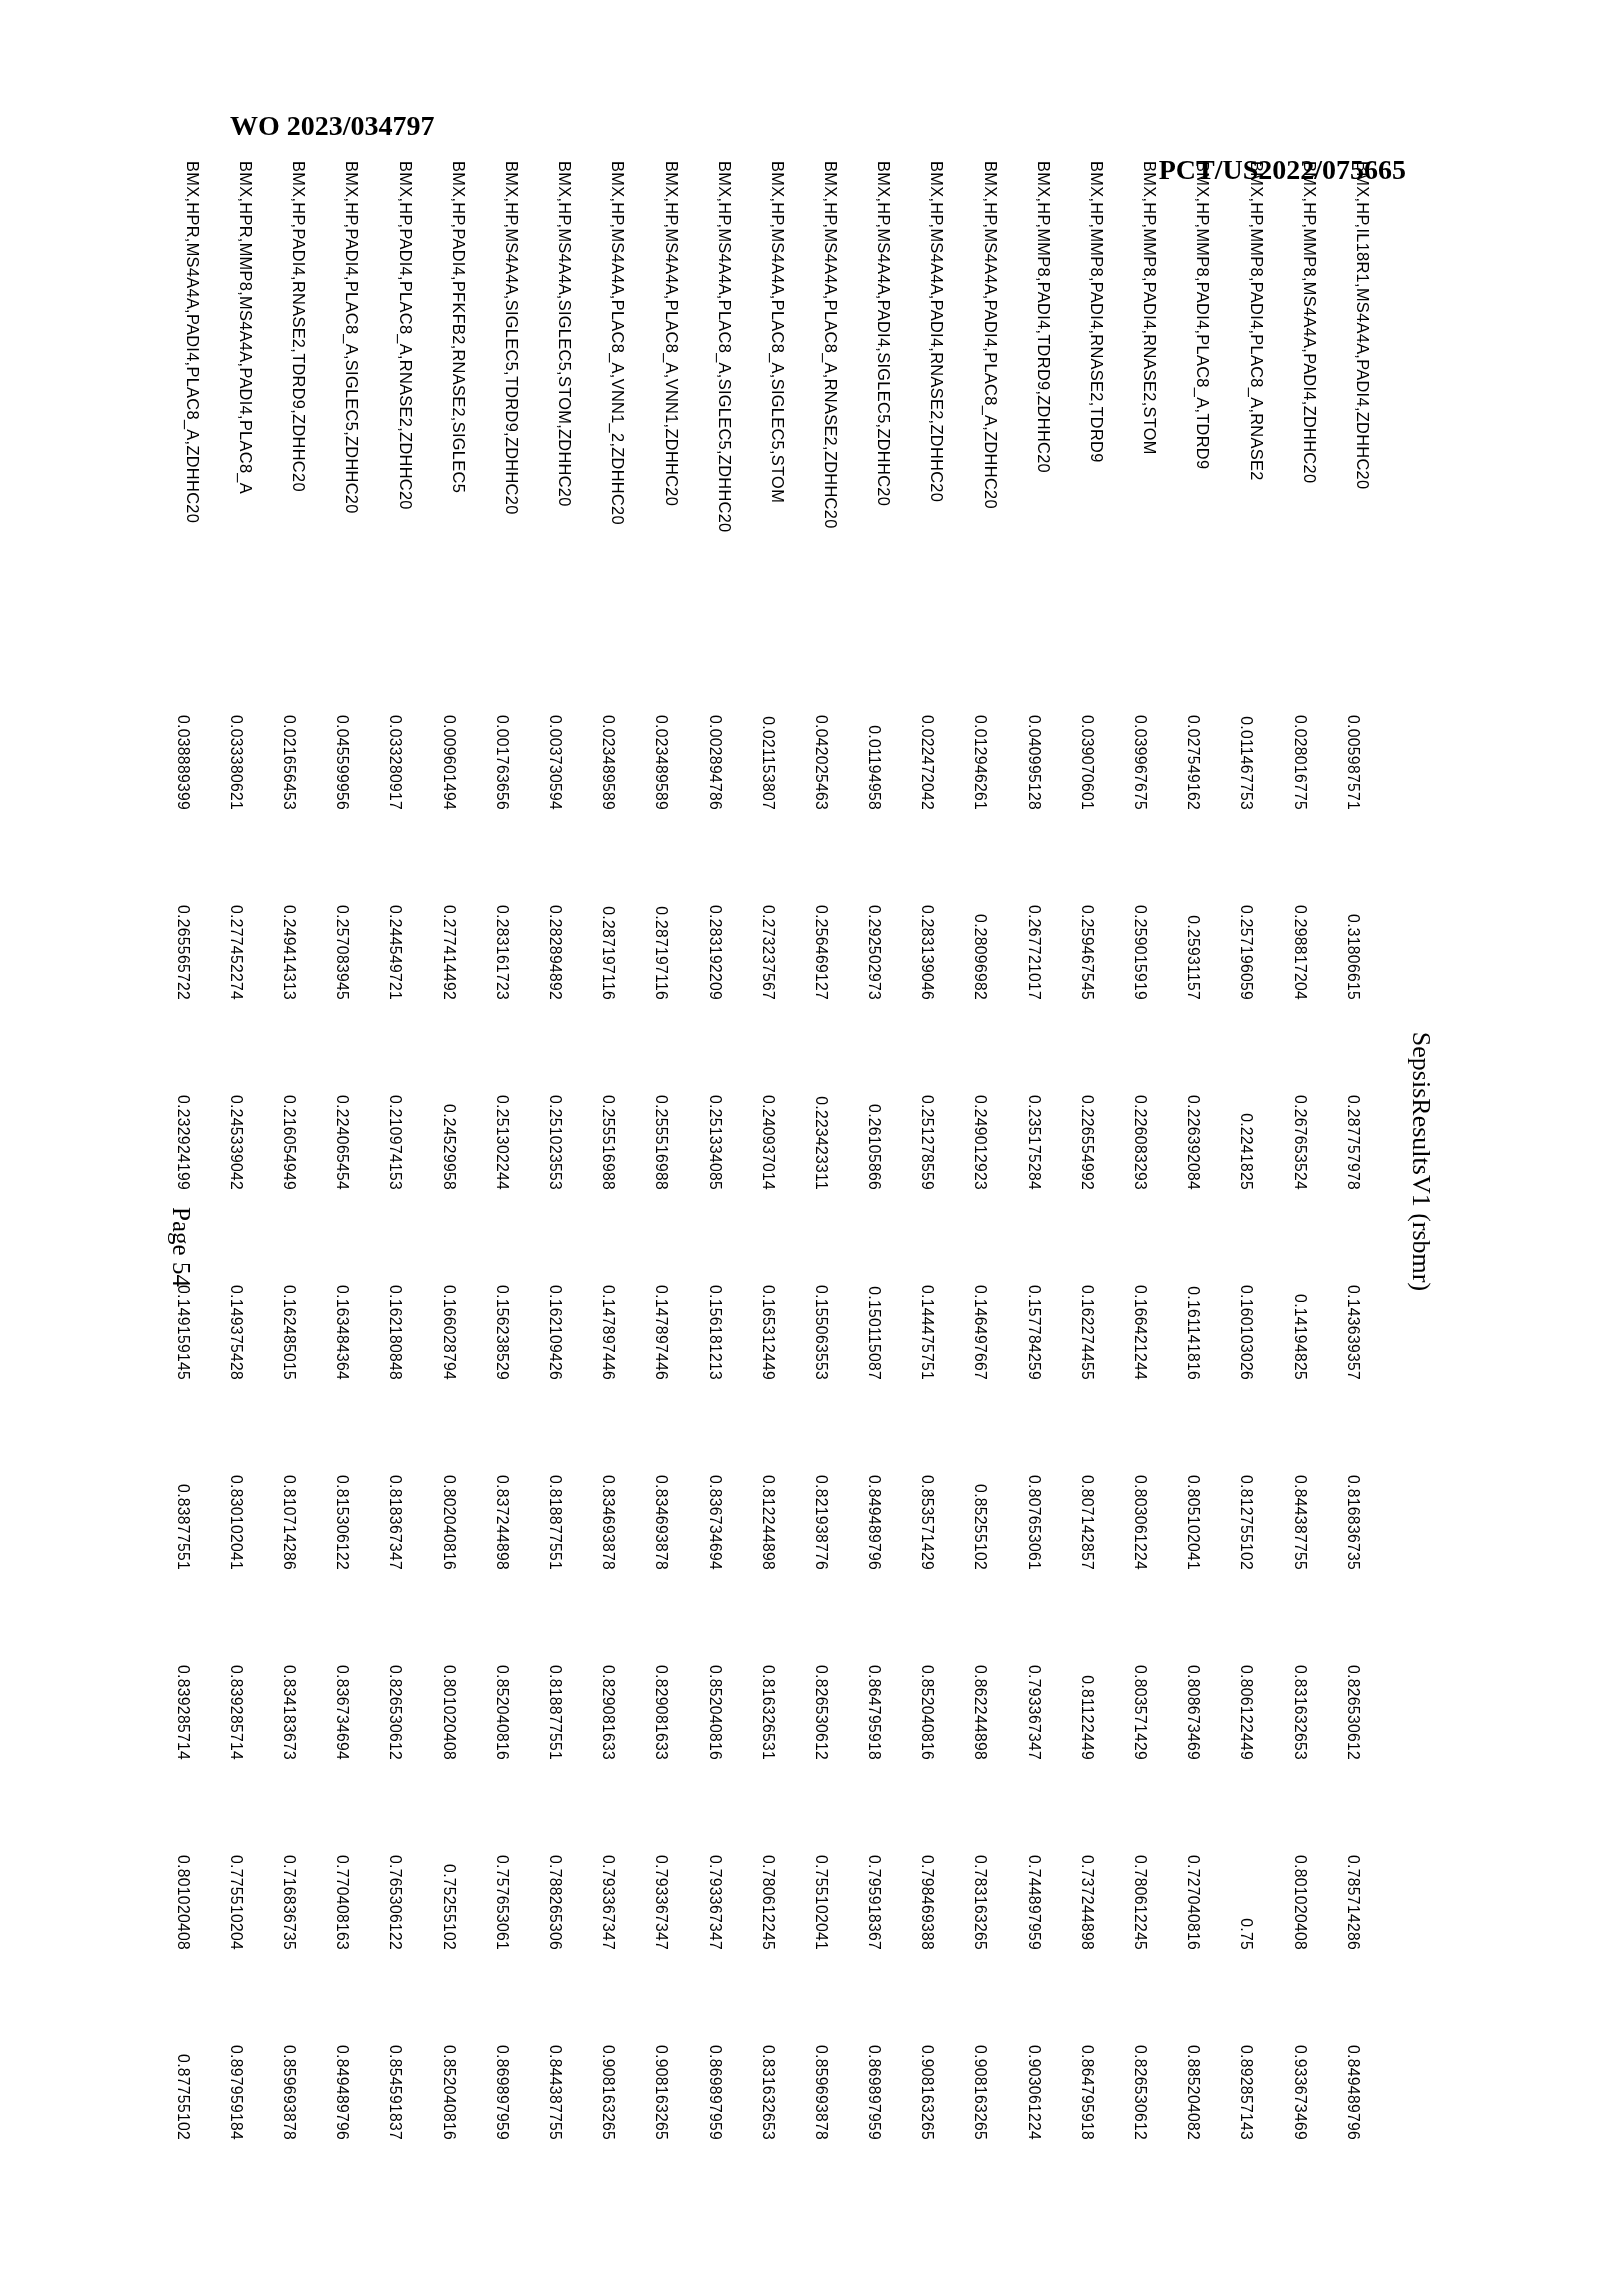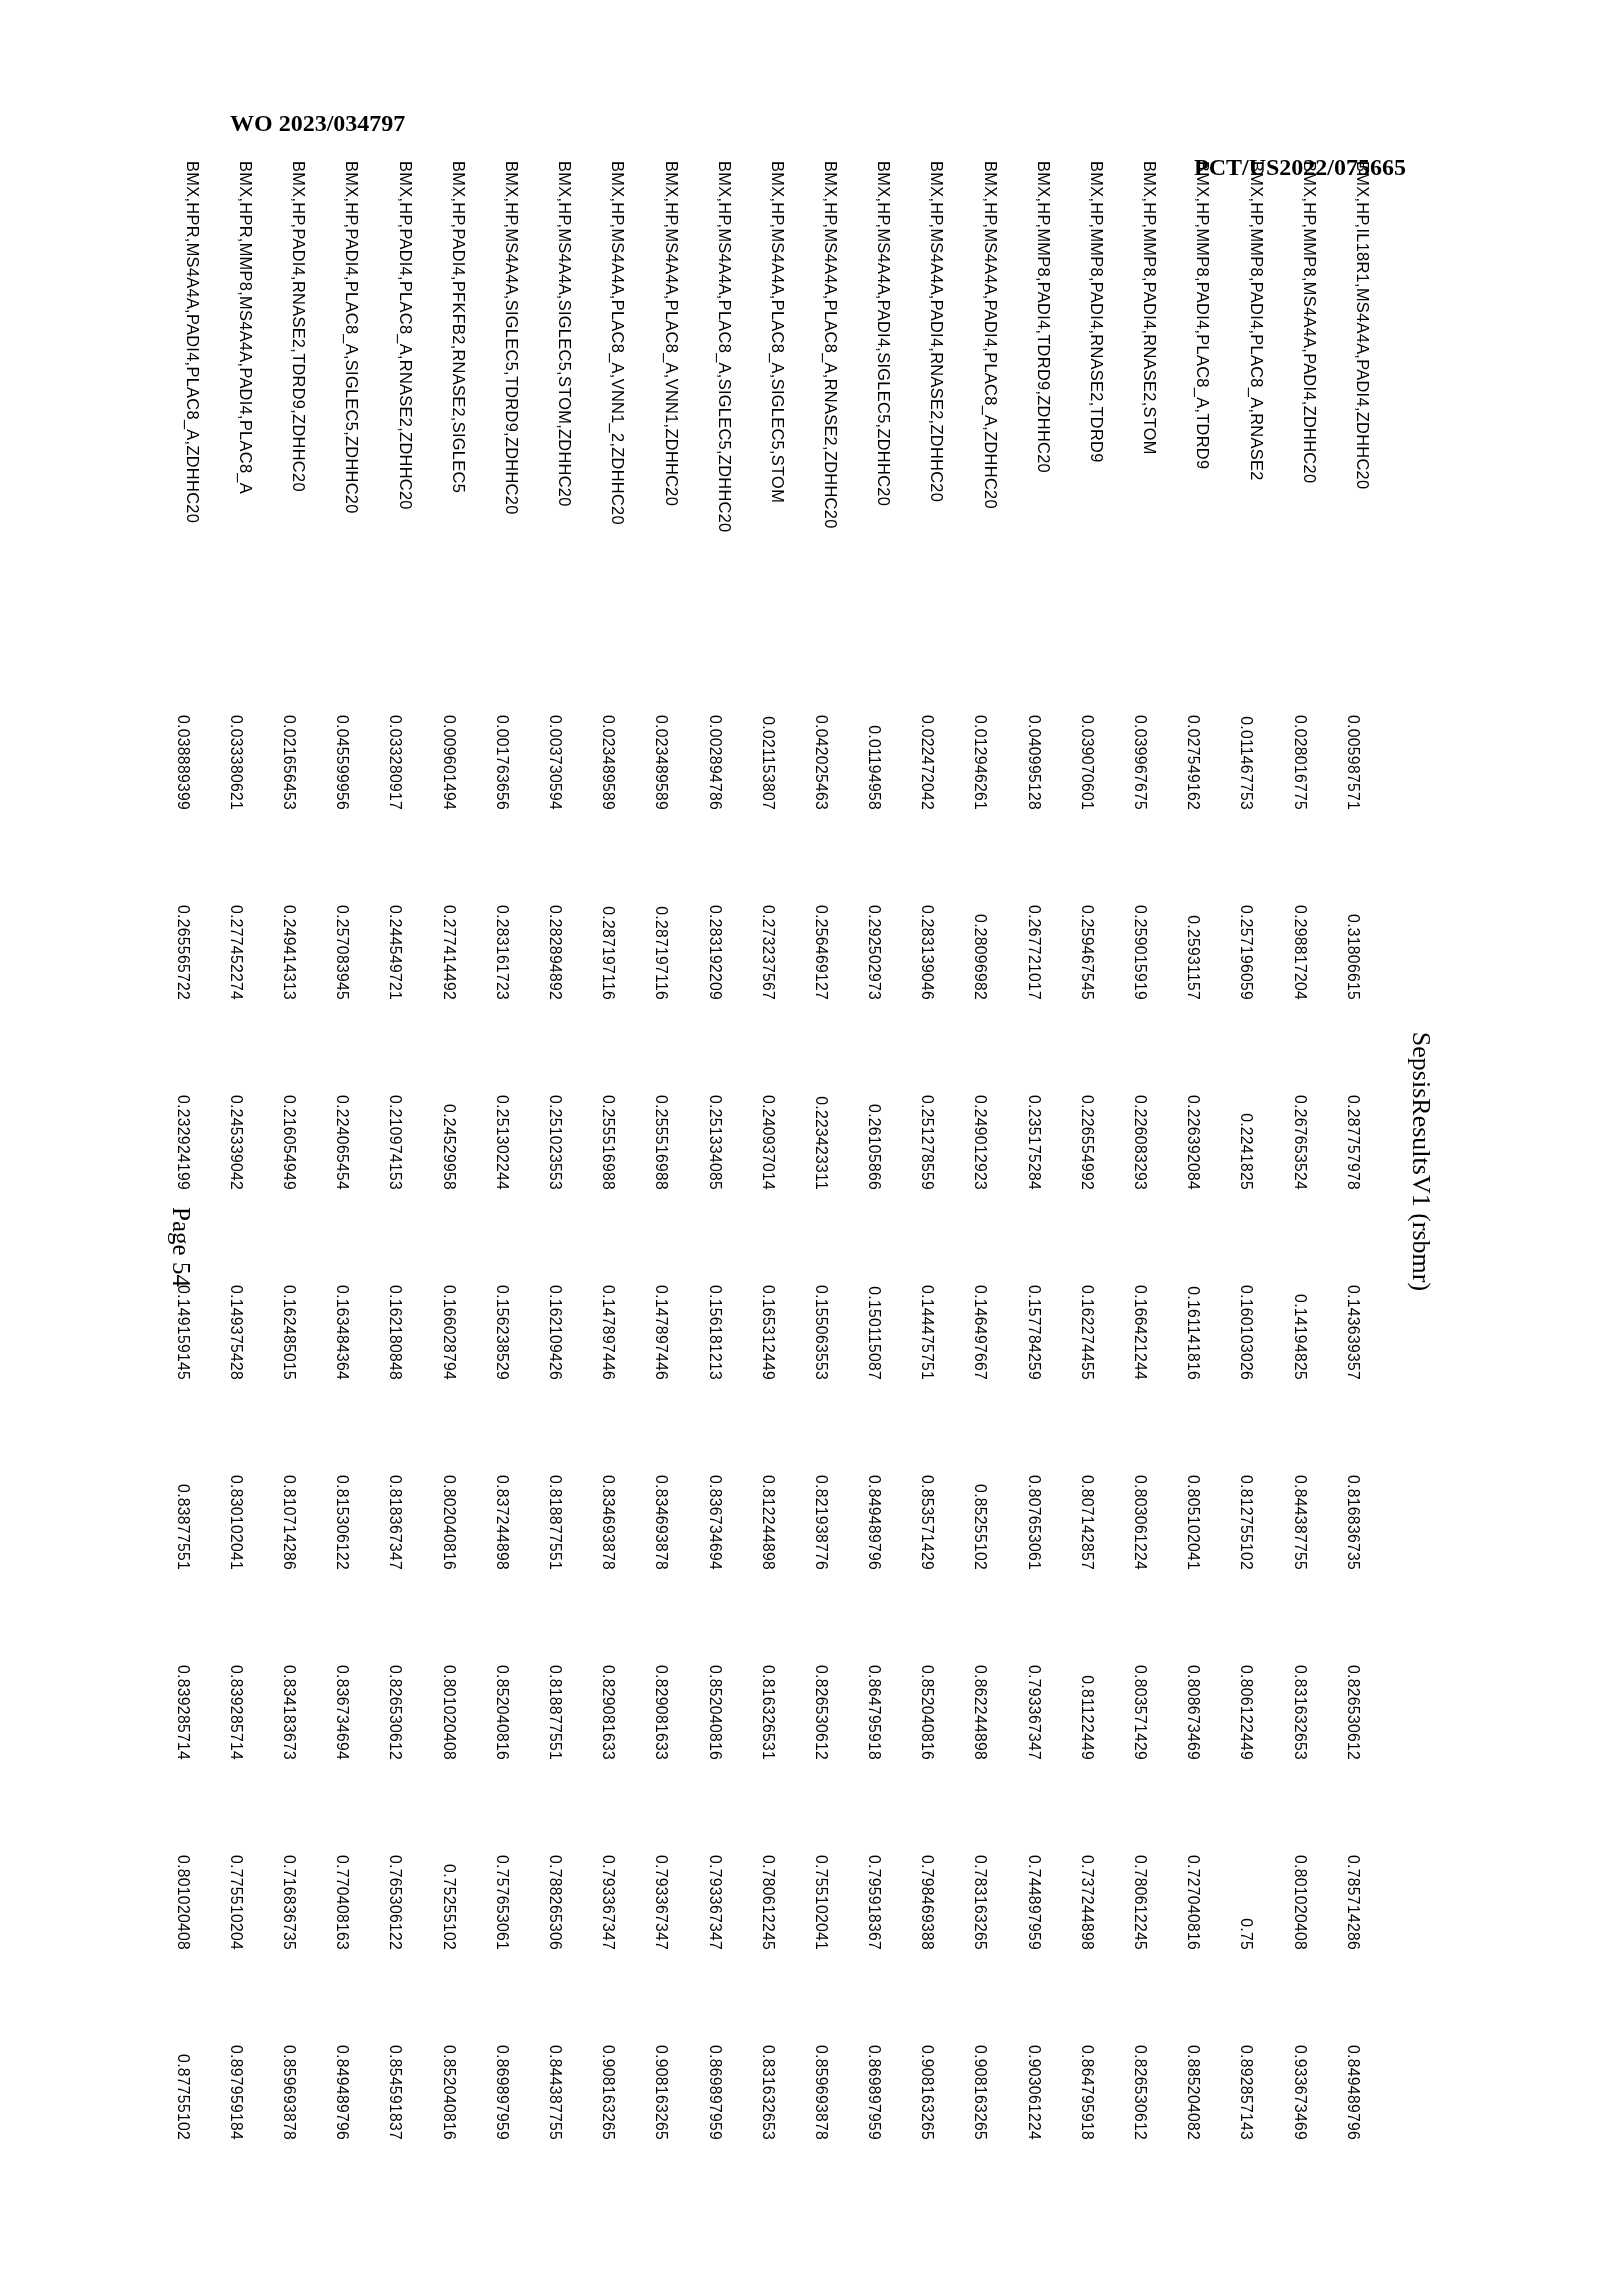--- a/index.html
+++ b/index.html
@@ -1,17 +1,17 @@
 <!DOCTYPE html>
 <html style="font-size:10.5px"><head>
 <meta charset="utf-8">
 <style>
   html,body{margin:0;padding:0;background:#fff;}
   body{width:1616px;height:2295px;position:relative;overflow:hidden;font-family:"Liberation Sans",sans-serif;color:#000;}
-  .hdr{position:absolute;top:110px;font-family:"Liberation Serif",serif;font-weight:bold;font-size:24px;}
+  .hdr{position:absolute;top:110px;font-family:"Liberation Serif",serif;font-weight:bold;font-size:28px;}
   .hdr.left{left:230px;}
   .hdr.right{right:210px;margin-top:44px;}
   .footer{position:absolute;left:141px;top:1233px;font-family:"Liberation Serif",serif;font-size:25px;transform:rotate(90deg);transform-origin:center;white-space:nowrap;}
   
   .rot{position:absolute;left:1410px;top:161px;width:2001px;height:1201px;transform-origin:0 0;transform:rotate(90deg);}
   .title{position:absolute;left:0;width:100%;top:-19.7px;text-align:center;font-family:"Liberation Serif",serif;font-size:26px;}
   .title{top:-26px;}
   table{position:absolute;top:39px;left:0;border-collapse:collapse;font-size:15.7px;letter-spacing:0.3px;}
   td{padding:0;height:44px;vertical-align:top;white-space:nowrap;}
   td.lbl{width:459px;line-height:17.7px;white-space:normal;word-break:break-all;font-size:16.4px;}

